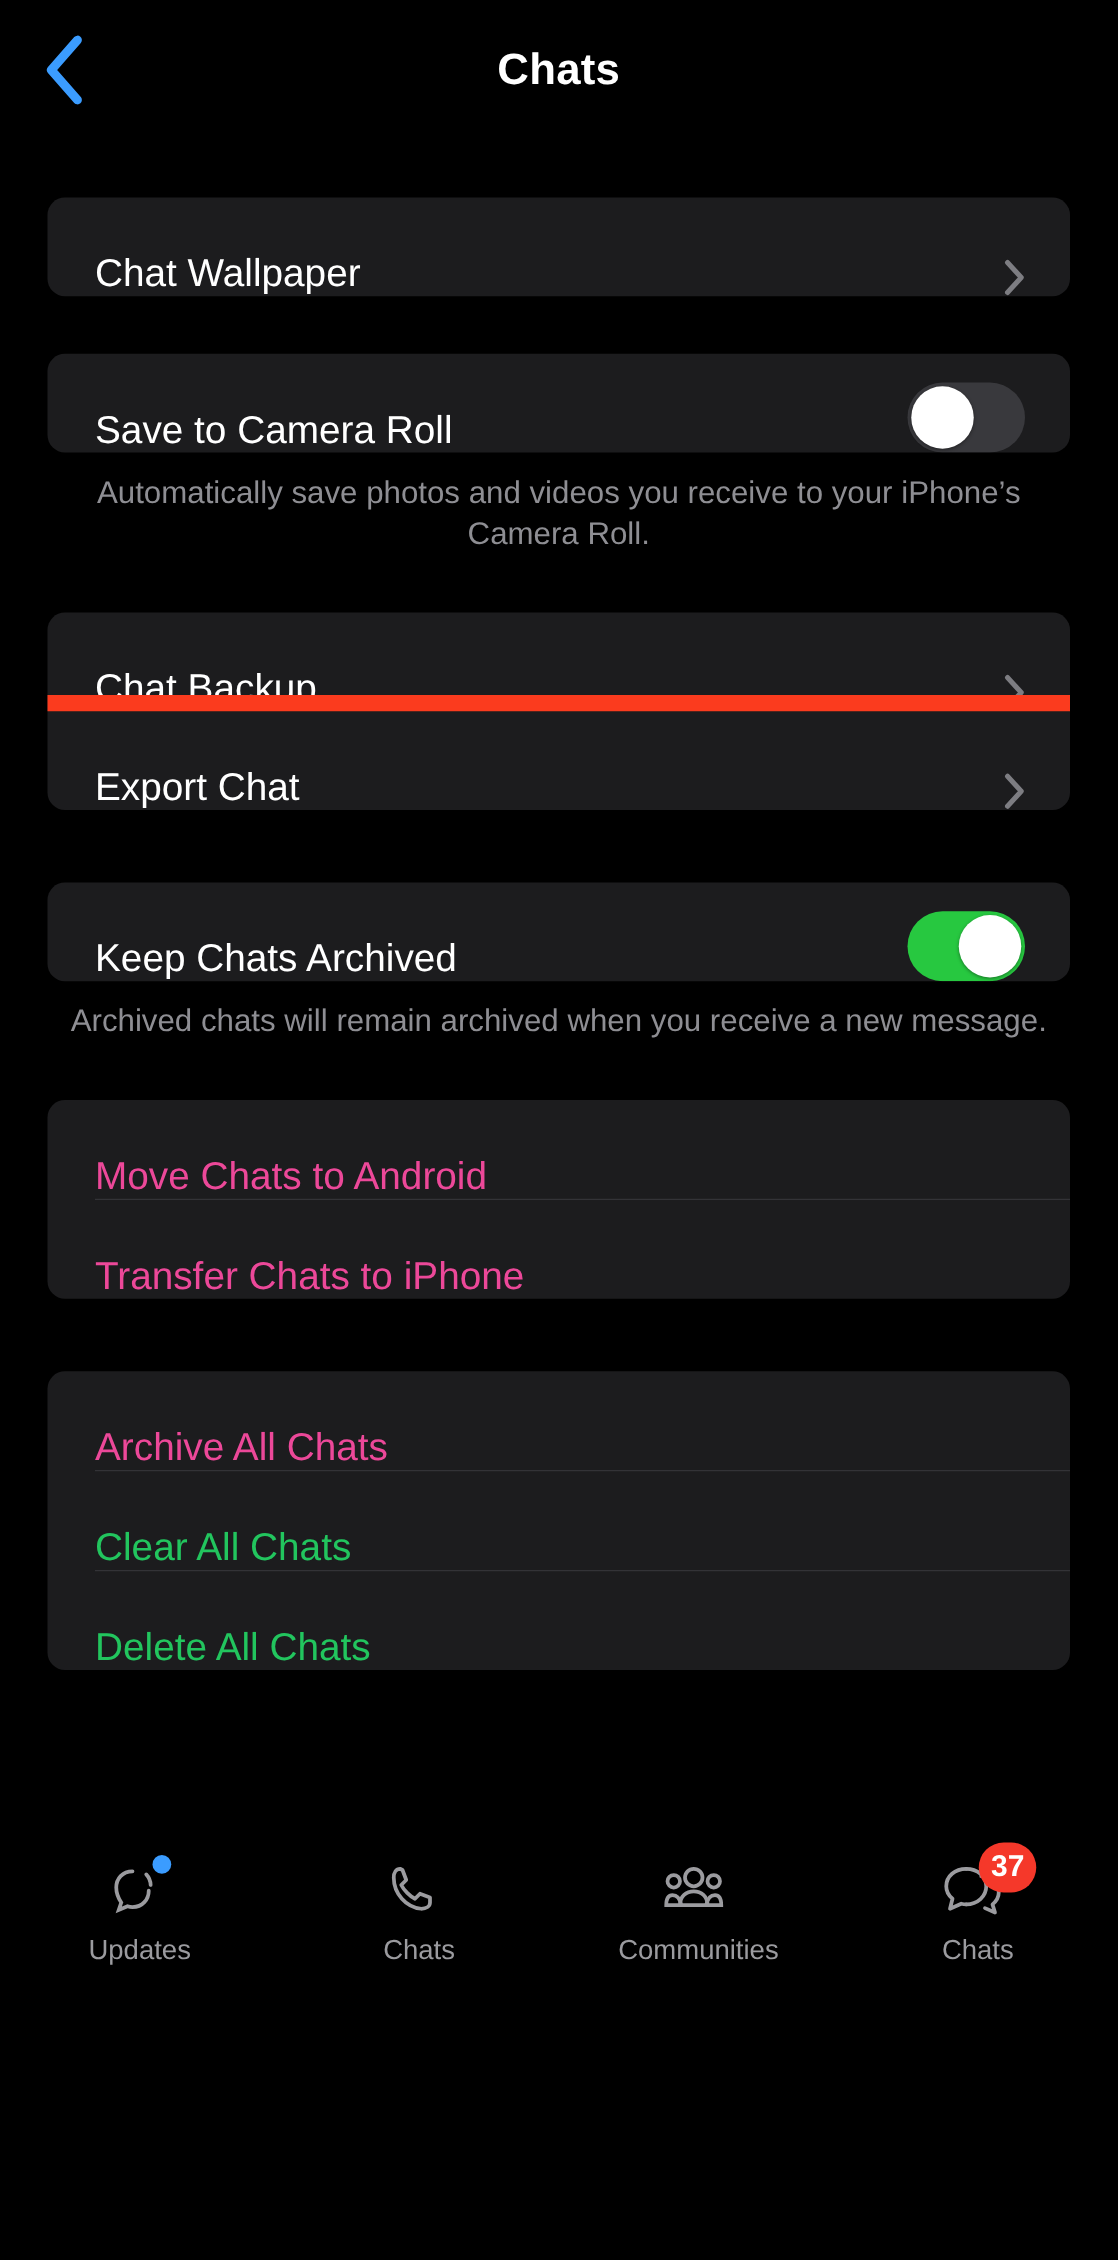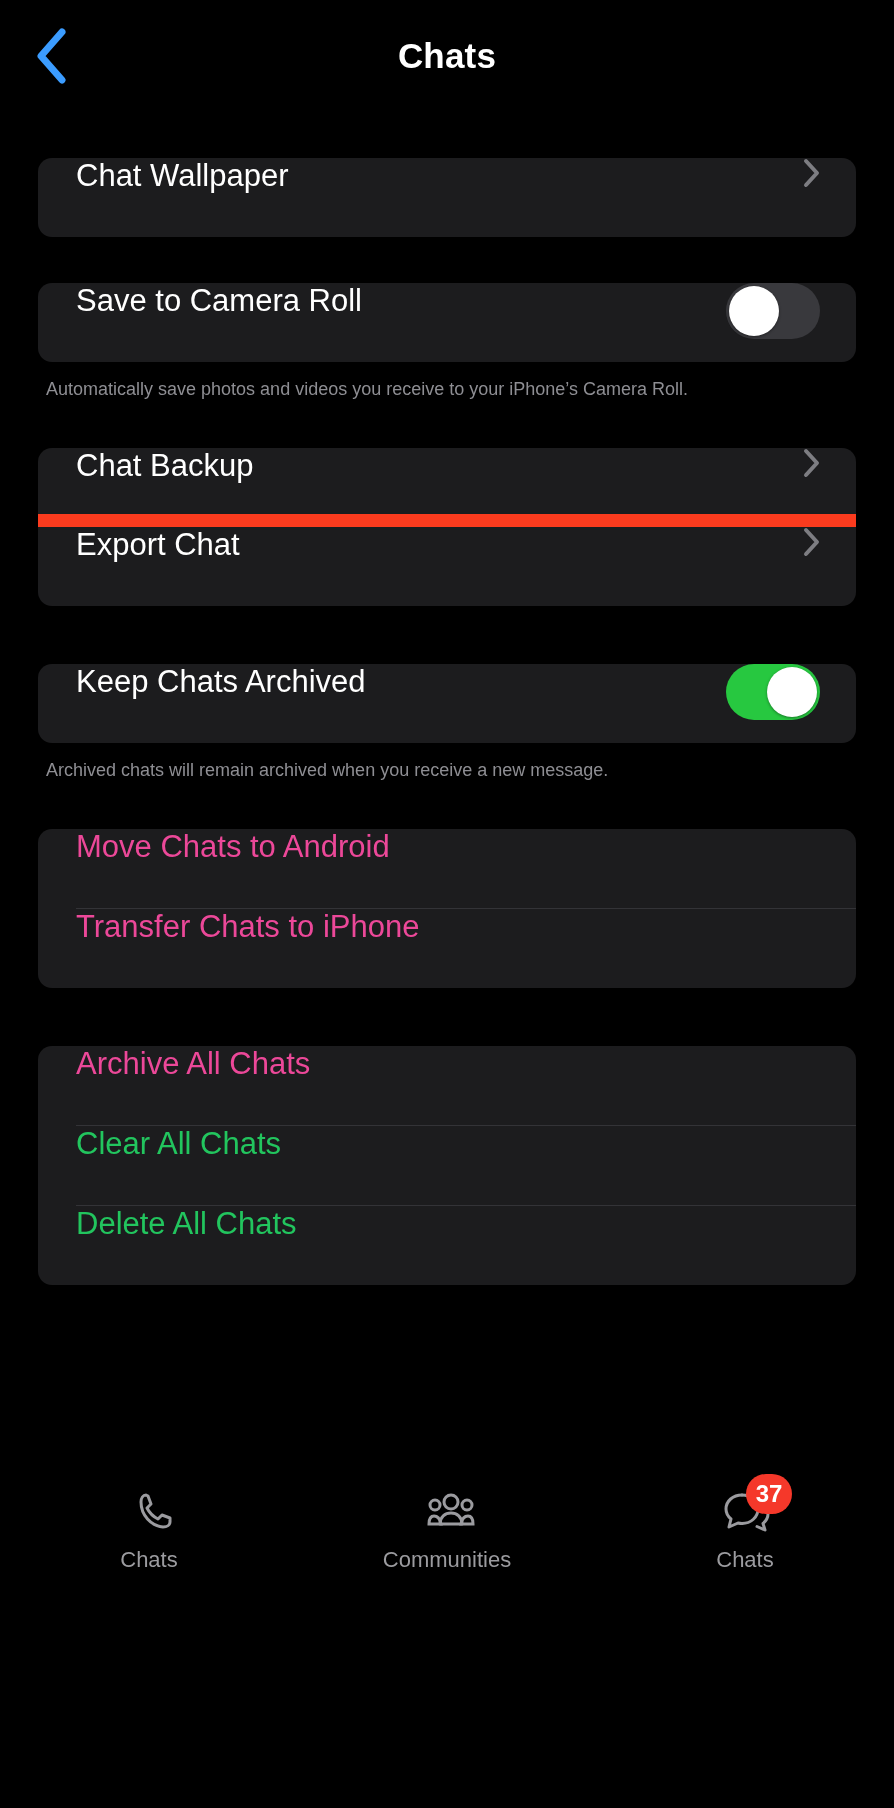--- a/index.html
+++ b/index.html
@@ -53,21 +53,21 @@
 
   .group {
     background: #1c1c1e;
     border-radius: 14px;
     overflow: hidden;
   }
 
   .row {
     position: relative;
     display: flex;
-    align-items: flex-start;
+    align-items: flex-end;
     min-height: 79px;
     padding: 0 36px 0 38px;
     cursor: pointer;
   }
   .row-label {
     color: #ffffff;
     font-size: 31px;
     flex: 1 1 auto;
     white-space: nowrap;
   }
@@ -102,23 +102,24 @@
     top: 3px; left: 3px;
     width: 50px; height: 50px;
     border-radius: 50%;
     background: #ffffff;
     box-shadow: 0 1px 3px rgba(0,0,0,0.4);
   }
   .toggle.on .knob { left: 41px; }
 
   .footnote {
     color: #8e8e93;
-    font-size: 18px;
+    font-size: 25px;
     line-height: 1.32;
     padding: 16px 8px 0 8px;
+    text-align: center;
   }
   .gap-md { height: 46px; }
   .gap-lg { height: 58px; }
 
   
   .highlight-wrap {
     position: relative;
   }
   .highlight-box {
     position: absolute;
@@ -146,21 +147,21 @@
     display: flex;
     flex-direction: column;
     align-items: center;
     cursor: pointer;
   }
   .tab-icon {
     position: relative;
     width: 62px; height: 58px;
     display: flex;
     align-items: center;
-    justify-content: flex-end;
+    justify-content: flex-start;
   }
   .tab-label {
     margin-top: 7px;
     font-size: 22px;
     color: #9b9b9f;
     white-space: nowrap;
   }
   .tab.active .tab-label { color: #3b9cff; }
   .badge {
     position: absolute;
@@ -290,20 +291,30 @@
       <div class="divider"></div>
       <div class="row">
         <span class="row-label red">Delete All Chats</span>
       </div>
     </div>
 
   </div>
 
   <div class="tabbar">
 
+    <div class="tab">
+      <div class="tab-icon">
+        <svg width="50" height="50" viewBox="0 0 50 50" fill="none">
+          <path d="M25 11 C17 11 12 17 12 24 C12 29 14 33 16 36 L14 42 L21 39 C22.3 39.4 23.6 39.6 25 39.6 C33 39.6 38 33.5 38 26.5" stroke="#9b9b9f" stroke-width="3" stroke-linecap="round" fill="none"></path>
+          <path d="M36 13.5 A13 13 0 0 1 39.5 22" stroke="#9b9b9f" stroke-width="3" stroke-linecap="round" fill="none"></path>
+        </svg>
+        <span class="blue-dot"></span>
+      </div>
+      <div class="tab-label">Updates</div>
+    </div>
 
     <div class="tab">
       <div class="tab-icon">
         <svg width="50" height="50" viewBox="0 0 50 50" fill="none">
           <path d="M16 9 C13 9 11 12 11 16 C11 29 21 40 33 41 C37 41 40 39 40 36 L40 32 L32 29 L28 33 C24 31 19 26 17 22 L21 18 L18 10 Z" stroke="#9b9b9f" stroke-width="3" stroke-linejoin="round" fill="none"></path>
         </svg>
       </div>
       <div class="tab-label">Chats</div>
     </div>
 

